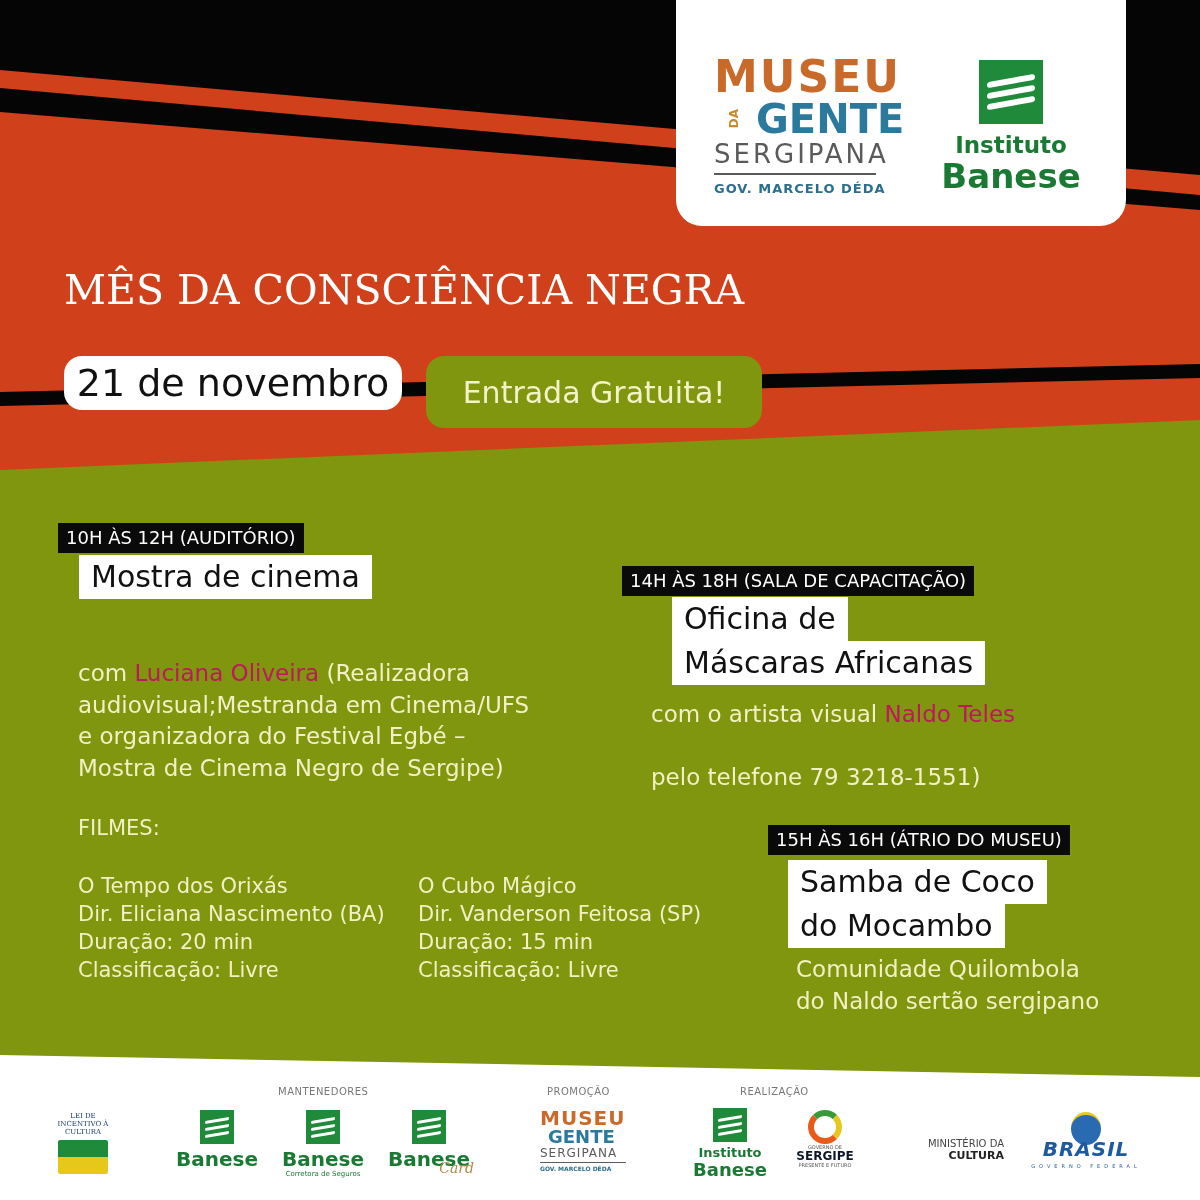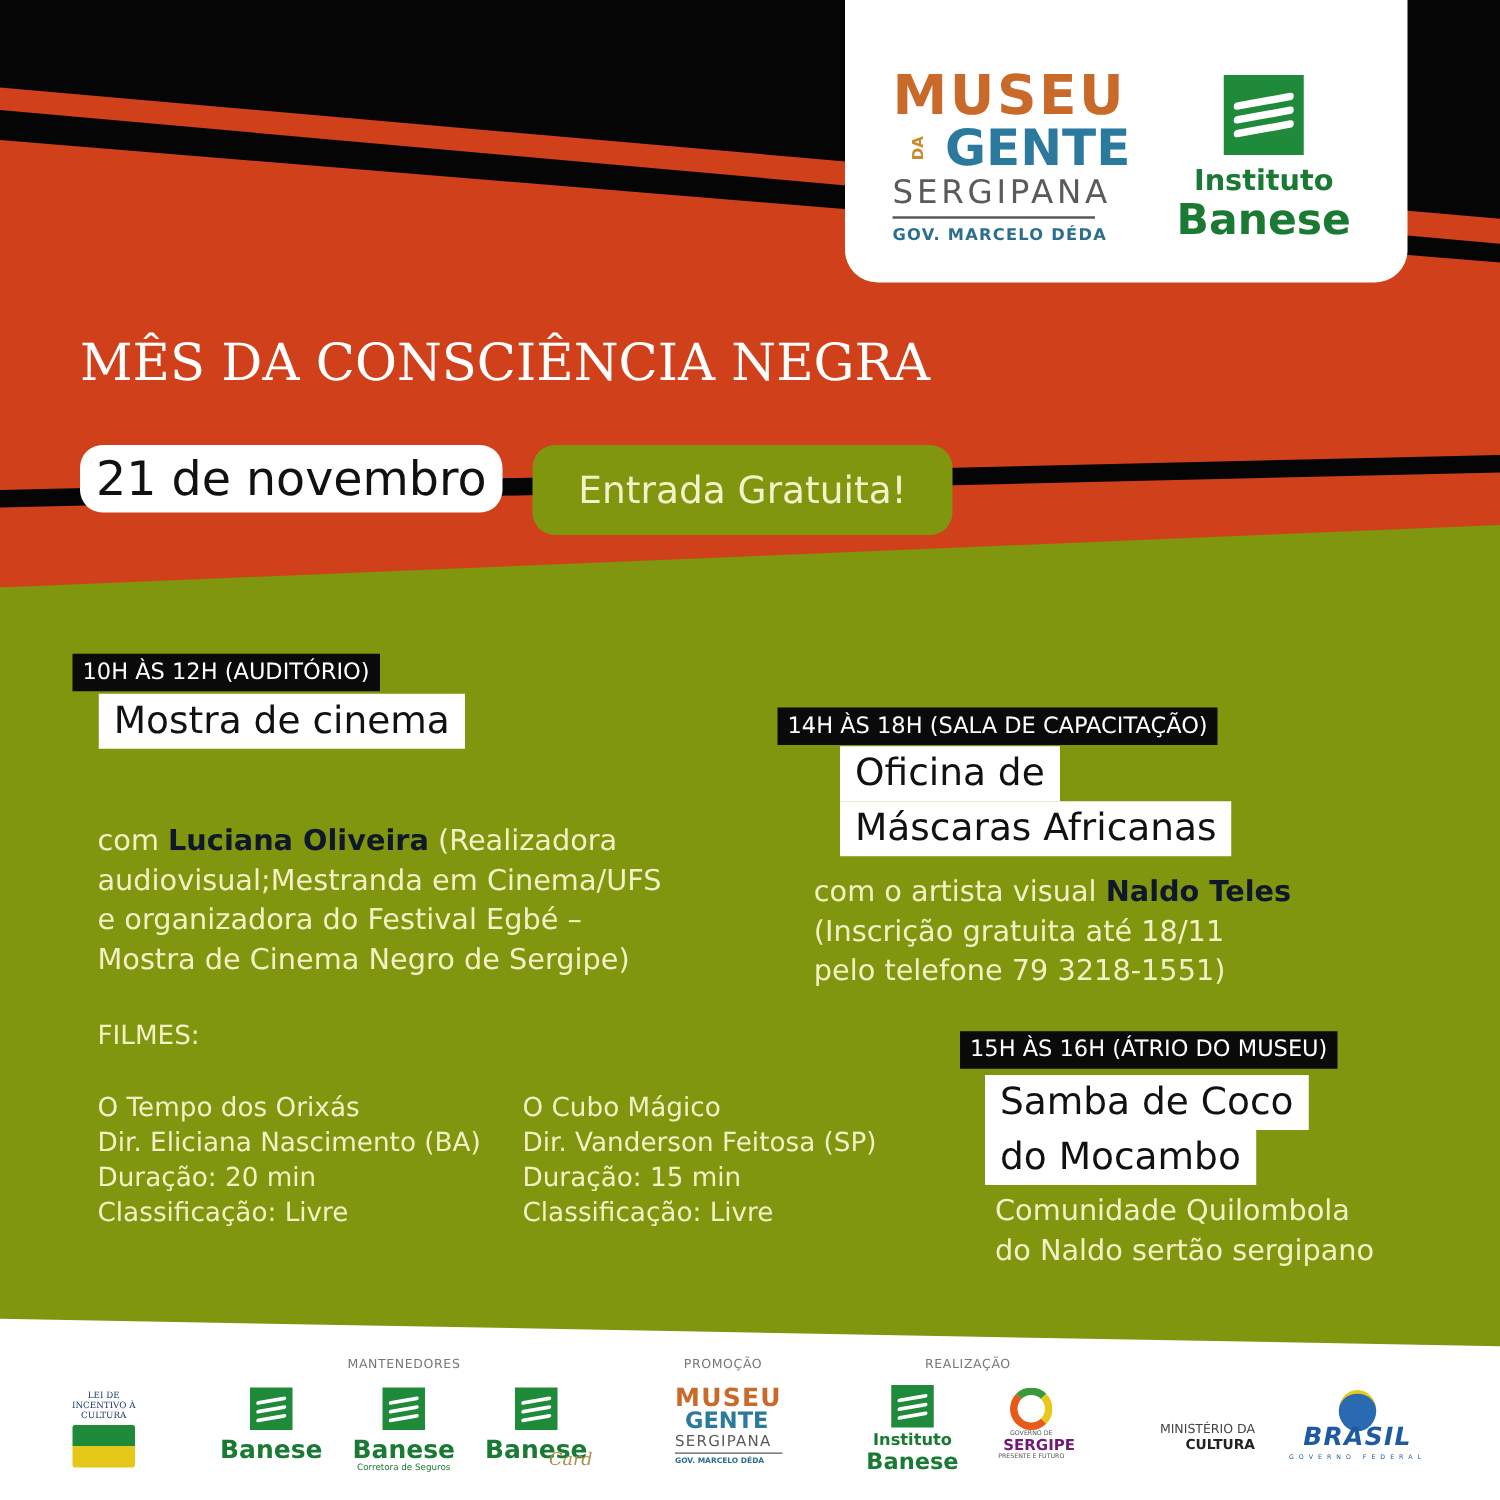--- a/index.html
+++ b/index.html
@@ -26,21 +26,21 @@
   .banese-line2 { font-size: 34px; font-weight: bold; color: #1a7a33; line-height: 36px; }
 
   .title { left: 64px; top: 266px; font-family: "DejaVu Serif", serif; font-size: 41px; color: #ffffff; letter-spacing: 0px; }
   .pill-date { left: 64px; top: 356px; width: 338px; height: 54px; border-radius: 18px; background: #ffffff; color: #111111; font-size: 38px; display: flex; align-items: center; justify-content: center; }
   .pill-free { left: 426px; top: 356px; width: 336px; height: 72px; border-radius: 18px; background: #7f960e; color: #f4f2c8; font-size: 30px; display: flex; align-items: center; justify-content: center; }
 
   .time-tag { position: absolute; background: #0a0a0a; color: #ffffff; font-size: 18px; padding: 2px 8px; height: 26px; line-height: 26px; white-space: nowrap; }
   .event-title { position: absolute; font-size: 30px; color: #111111; line-height: 40px; }
   .event-title span { display: inline-block; background: #ffffff; padding: 2px 12px 2px 12px; }
   .desc { position: absolute; color: #f3f0c4; font-size: 23px; line-height: 31.5px; }
-  .desc b { font-weight: bold; color: #0f172a; }
+  .desc b { font-weight: normal; color: #be185d; }
 
   .filmes-label { left: 78px; top: 816px; color: #f3f0c4; font-size: 21px; }
   .film { position: absolute; color: #f3f0c4; font-size: 21px; line-height: 28px; }
 
   
   .foot-label { position: absolute; font-size: 10px; color: #777777; letter-spacing: 0.5px; }
   .foot-logo { position: absolute; text-align: center; }
   .fb-square { width: 34px; height: 34px; background: #1e8a3a; margin: 0 auto 4px auto; position: relative; overflow: hidden; }
   .fb-square .wave { position: absolute; left: 5px; width: 24px; height: 3px; background: #fff; border-radius: 2px; transform: skewY(-10deg); }
   .fb-name { font-size: 20px; font-weight: bold; color: #1a7a33; line-height: 22px; }
@@ -115,21 +115,21 @@
   <div>Classificação: Livre</div>
 </div>
 
 <div class="time-tag" style="left:622px; top:566px;">14H ÀS 18H (SALA DE CAPACITAÇÃO)</div>
 <div class="event-title" style="left:672px; top:597px;">
   <span>Oficina de</span><br>
   <span>Máscaras Africanas</span>
 </div>
 <div class="desc" style="left:651px; top:699px; width:420px;">
   <span>com o artista visual </span><b>Naldo Teles</b><br>
-  <span>(Inscrição gratuita até 18/11</span><br>
+  <br>
   <span>pelo telefone 79 3218-1551)</span>
 </div>
 
 <div class="time-tag" style="left:768px; top:825px;">15H ÀS 16H (ÁTRIO DO MUSEU)</div>
 <div class="event-title" style="left:788px; top:860px;">
   <span>Samba de Coco</span><br>
   <span>do Mocambo</span>
 </div>
 <div class="desc" style="left:796px; top:954px; width:380px;">
   <div>Comunidade Quilombola</div>
@@ -185,21 +185,21 @@
       <div class="wave" style="top:9px"></div>
       <div class="wave" style="top:16px"></div>
       <div class="wave" style="top:23px"></div>
     </div>
   <div style="font-size:13px; font-weight:bold; color:#1a7a33; line-height:14px;">Instituto</div>
   <div style="font-size:18px; font-weight:bold; color:#1a7a33; line-height:20px;">Banese</div>
 </div>
 <div class="foot-logo" style="left:790px; top:1110px; width:70px;">
   <div style="width:34px; height:34px; margin:0 auto; border-radius:50%; border:6px solid #e85a1a; border-top-color:#3a9a3a; border-right-color:#e8c81a; box-sizing:border-box;"></div>
   <div style="font-size:5px; color:#555;">GOVERNO DE</div>
-  <div style="font-size:12px; font-weight:bold; color:#701a75; line-height:12px;text-align:right;">SERGIPE</div>
+  <div style="font-size:12px; font-weight:bold; color:#0f172a; line-height:12px;">SERGIPE</div>
   <div style="font-size:5px; color:#555;">PRESENTE E FUTURO</div>
 </div>
 
 <div class="foot-logo" style="left:904px; top:1138px; width:100px; text-align:right;">
   <div style="font-size:10px; color:#444; line-height:12px;">MINISTÉRIO DA</div>
   <div style="font-size:11px; font-weight:bold; color:#222; line-height:12px;">CULTURA</div>
 </div>
 <div class="foot-logo" style="left:1016px; top:1112px; width:140px;">
   <div style="width:30px; height:30px; border-radius:50%; background:#2a6ab0; margin:0 auto -10px auto; position:relative; border-top:3px solid #e8c81a;"></div>
   <div style="font-size:20px; font-weight:bold; font-style:italic; color:#1e5aa0; line-height:28px; letter-spacing:1px; position:relative;">BRASIL</div>

